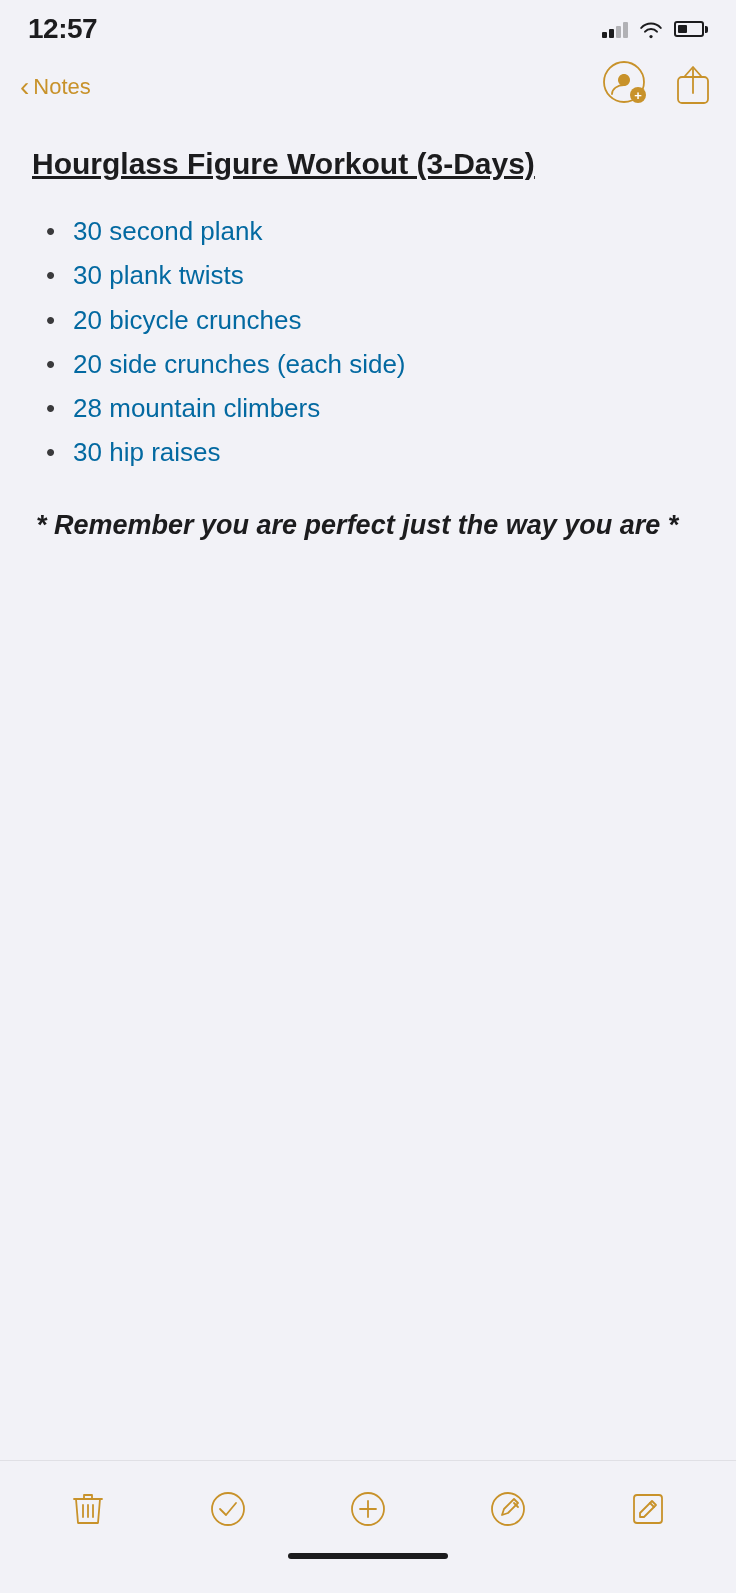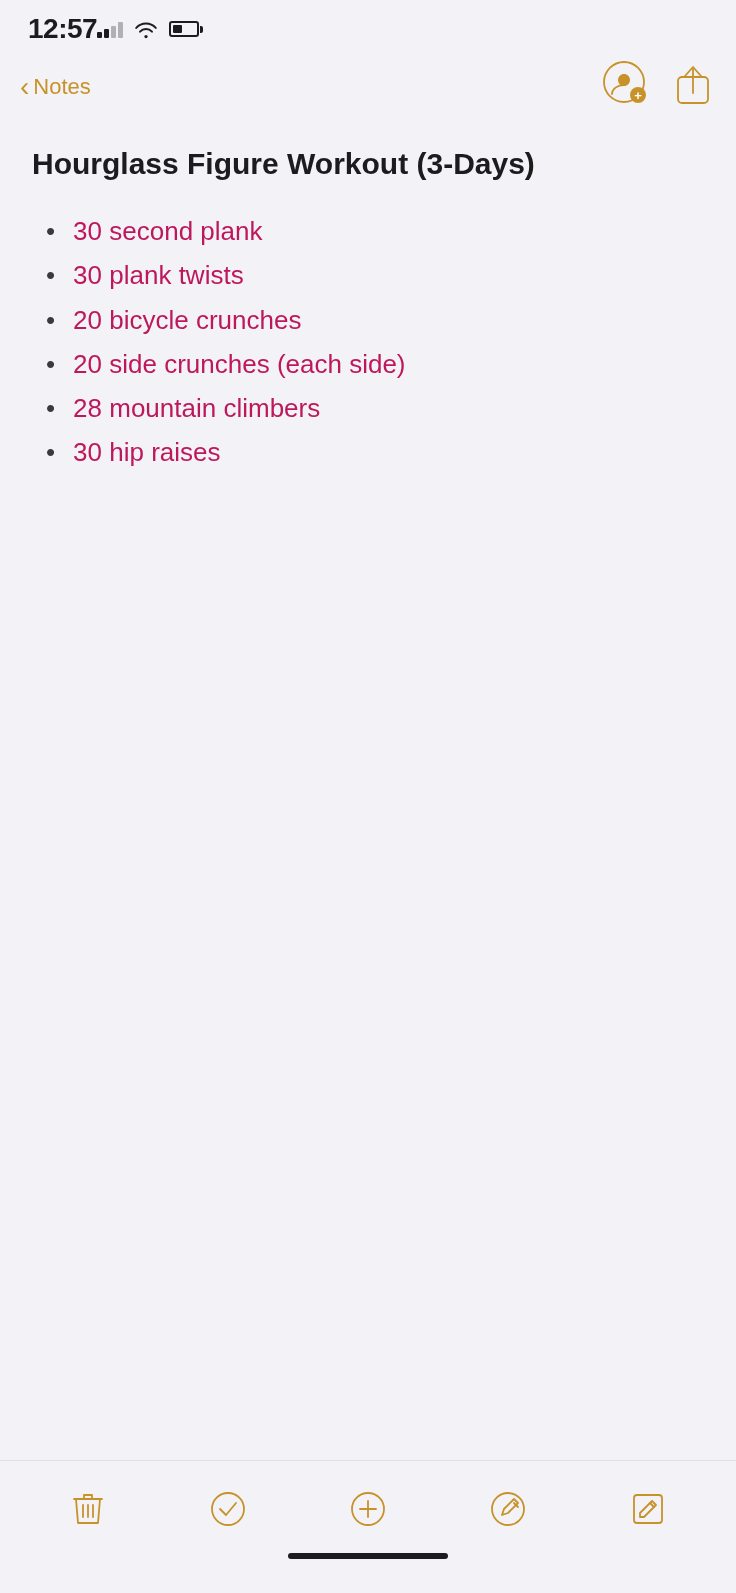--- a/index.html
+++ b/index.html
@@ -10,20 +10,21 @@
       min-height: 1593px;
       background-color: #f2f2f7;
       font-family: -apple-system, 'Helvetica Neue', Arial, sans-serif;
       position: relative;
       overflow-x: hidden;
     }
 
     
     .status-bar {
       display: flex;
+      justify-content: space-between;
       align-items: center;
       padding: 14px 28px 8px 28px;
       height: 52px;
     }
 
     .status-time {
       font-size: 28px;
       font-weight: 600;
       color: #1c1c1e;
       letter-spacing: -0.5px;
@@ -118,35 +119,36 @@
 
     
     .content {
       padding: 18px 32px 20px 32px;
     }
 
     .note-title {
       font-size: 30px;
       font-weight: 700;
       color: #1c1c1e;
+      text-decoration: underline;
       margin-bottom: 28px;
       line-height: 1.3;
     }
 
     .workout-list {
       list-style: none;
       padding: 0;
       margin-bottom: 32px;
     }
 
     .workout-list li {
       display: flex;
       align-items: flex-start;
       font-size: 26px;
-      color: #be185d;
+      color: #0369a1;
       line-height: 1.55;
       margin-bottom: 4px;
       padding-left: 14px;
     }
 
     .workout-list li::before {
       content: '•';
       font-size: 26px;
       color: #3a3a3c;
       margin-right: 18px;
@@ -282,20 +284,21 @@
         <span>20 side crunches (each side)</span>
       </li>
     <li>
         <span>28 mountain climbers</span>
       </li>
     <li>
         <span>30 hip raises</span>
       </li>
   </ul>
 
+  <div class="reminder-text">* Remember you are perfect just the way you are *</div>
 </div>
 
 <div class="bottom-toolbar">
   <div class="toolbar-icons">
 
     <div class="toolbar-icon">
       <svg viewBox="0 0 44 44">
         <path d="M8 12h28M18 12V8h8v4M10 12l2 24h20l2-24" stroke-linecap="round" stroke-linejoin="round"></path>
         <path d="M17 18v12M22 18v12M27 18v12" stroke-linecap="round"></path>
       </svg>

